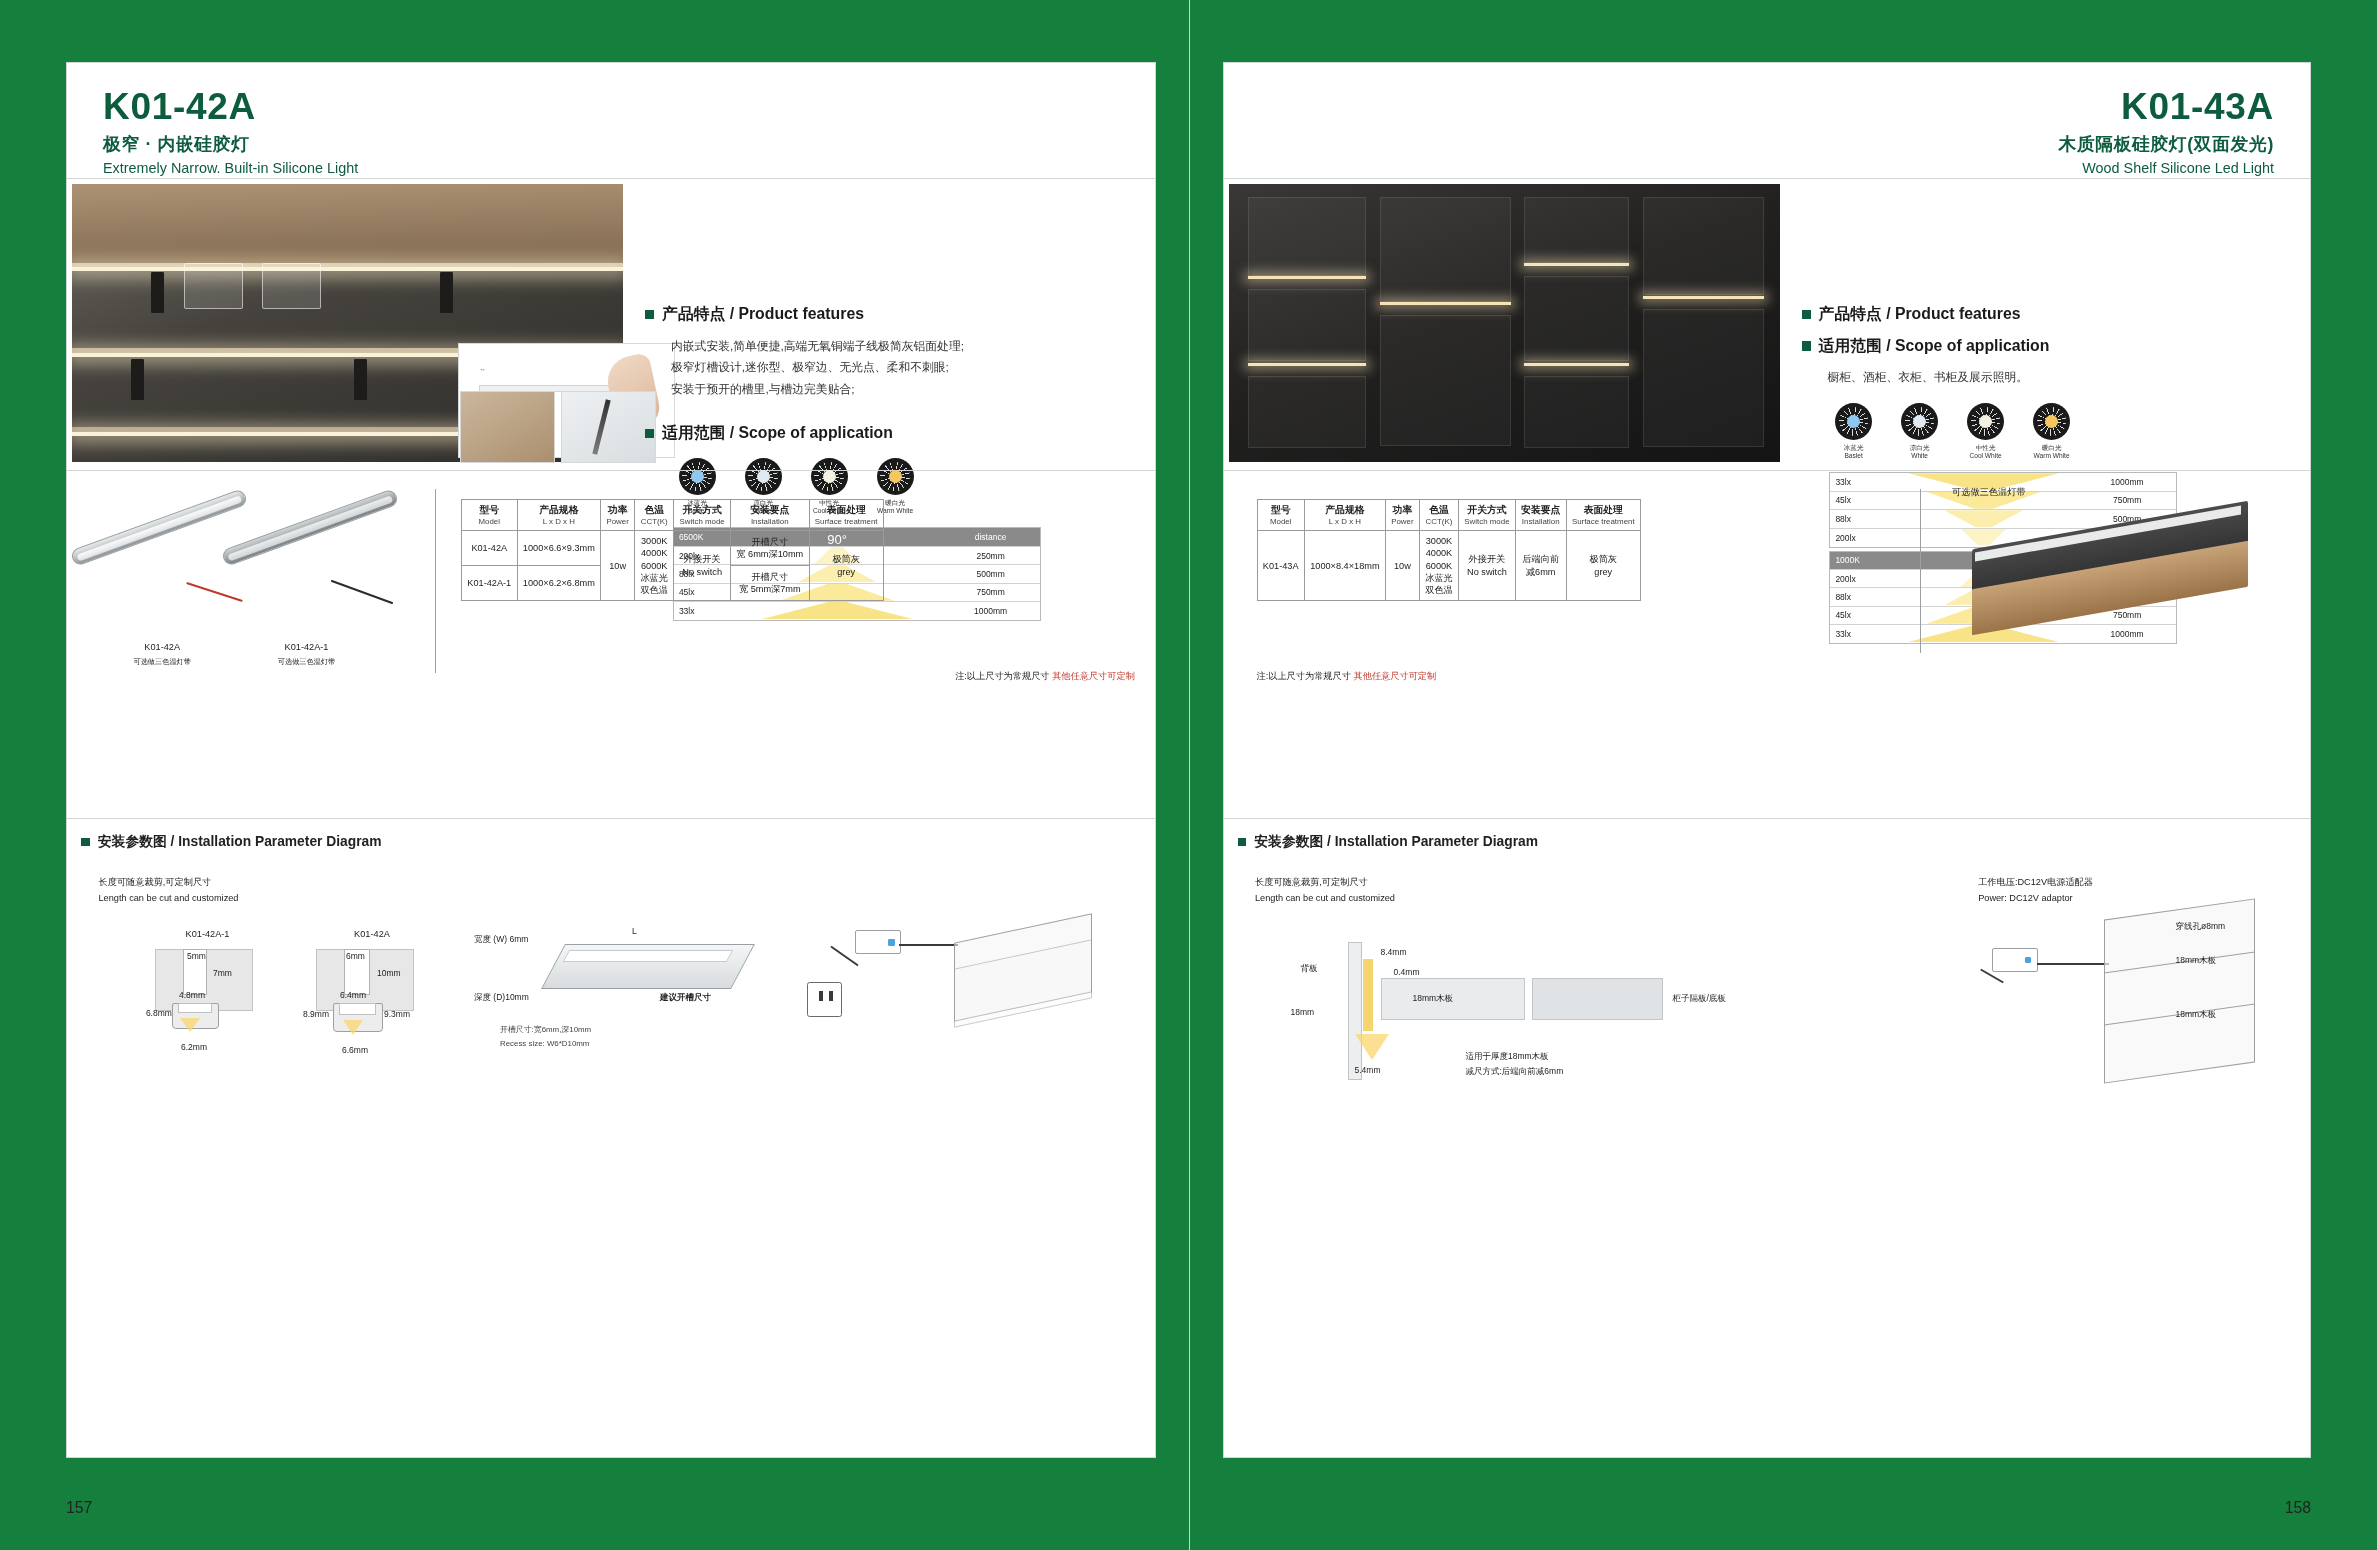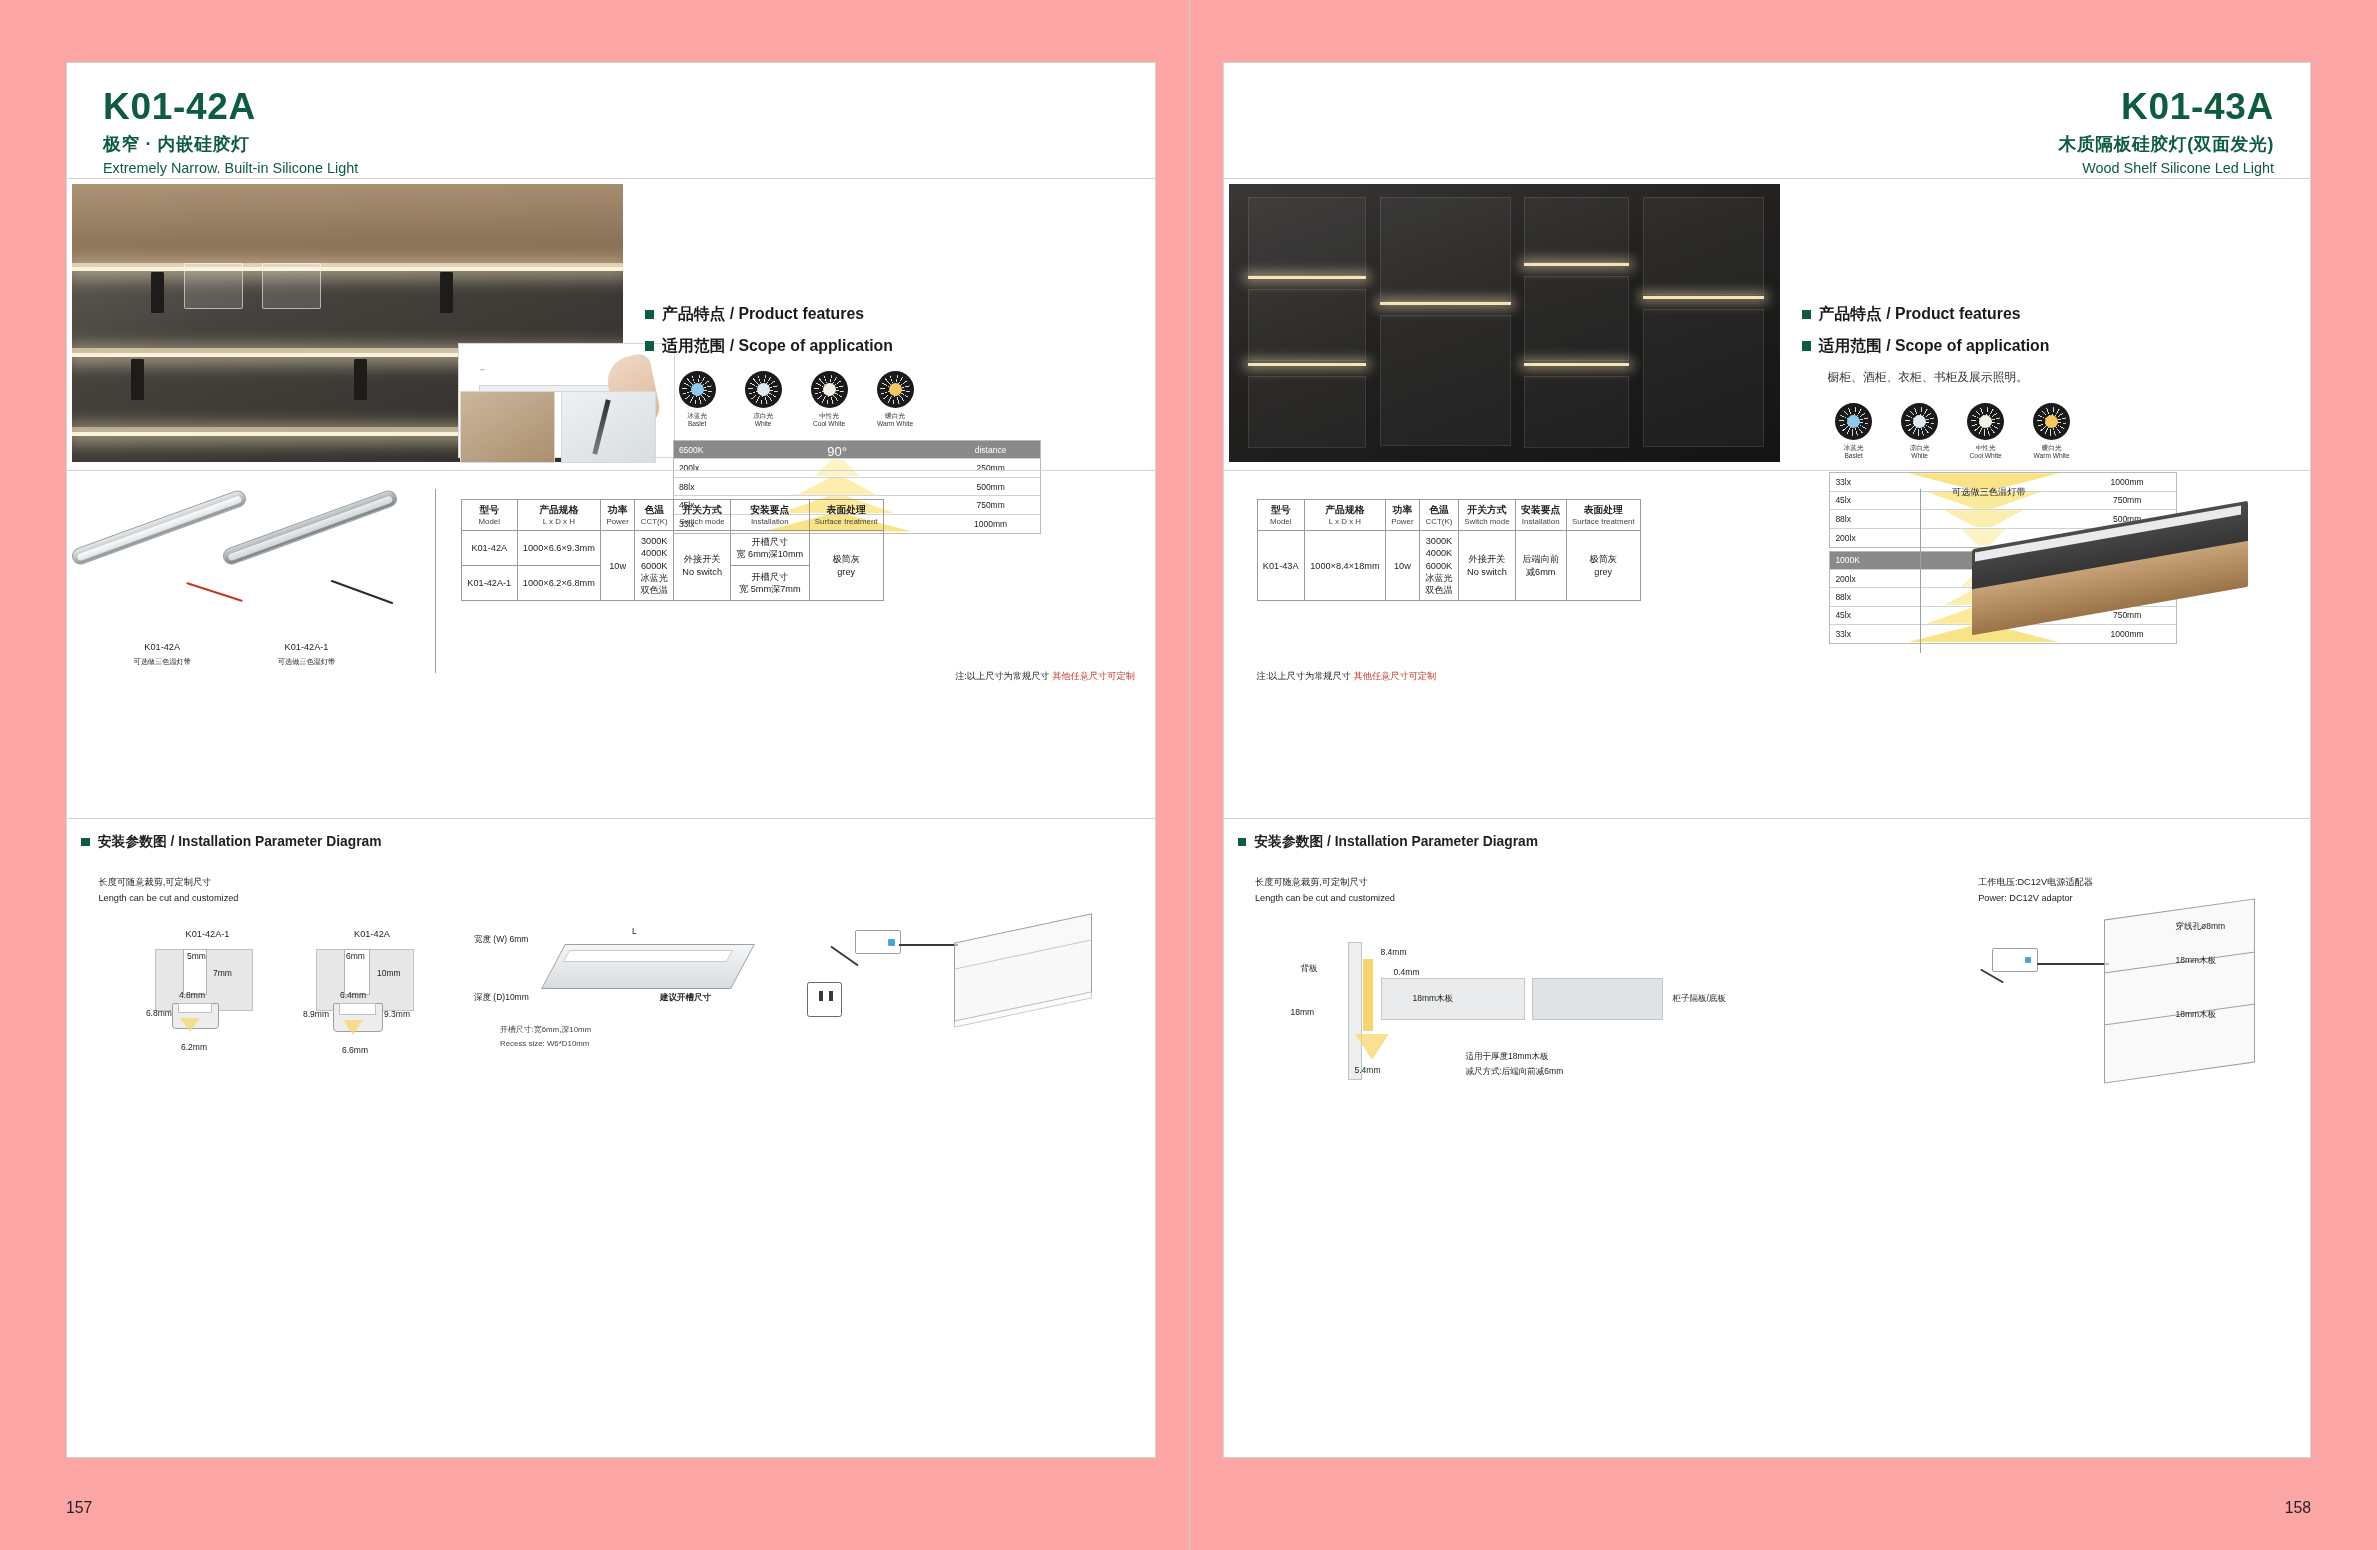--- a/index.html
+++ b/index.html
@@ -6,21 +6,21 @@
   html, body { margin:0; padding:0; }
   body {
     width:2377px; height:1550px;
     background:#ffffff;
     font-family:"Liberation Sans", sans-serif;
     color:#222;
     position:relative;
     overflow:hidden;
   }
   .spread { display:flex; width:2377px; height:1550px; }
-  .page { position:relative; width:1189px; height:1550px; background:#fca5a5; }
+  .page { position:relative; width:1189px; height:1550px; background:#15803d; }
   .page.right { border-left:1.3px solid #cfcfcf; }
 
   .sheet {
     position:absolute;
     left:66px; right:33px; top:62px; bottom:92px;
     border:1.3px solid #cfd6d3;
     background:#fff;
   }
   .page.right .sheet { left:33px; right:66px; }
 
@@ -215,20 +215,25 @@
           <div class="line"></div>
           <div class="hand"></div>
         </div>
         <div class="thumb a"></div>
         <div class="thumb b"></div>
 
         <div class="features">
           <div class="feat-h">
             <span class="sqr"></span>
             <span class="feat-title">产品特点 / Product features</span>
+          </div>
+          <div class="feat-body">
+            <div>内嵌式安装,简单便捷,高端无氧铜端子线极简灰铝面处理;</div>
+            <div>极窄灯槽设计,迷你型、极窄边、无光点、柔和不刺眼;</div>
+            <div>安装于预开的槽里,与槽边完美贴合;</div>
           </div>
 
           <div class="feat-h">
             <span class="sqr"></span>
             <span class="feat-title">适用范围 / Scope of application</span>
           </div>
 
           <div class="ccts">
             <div class="cct">
               <div class="disc">

